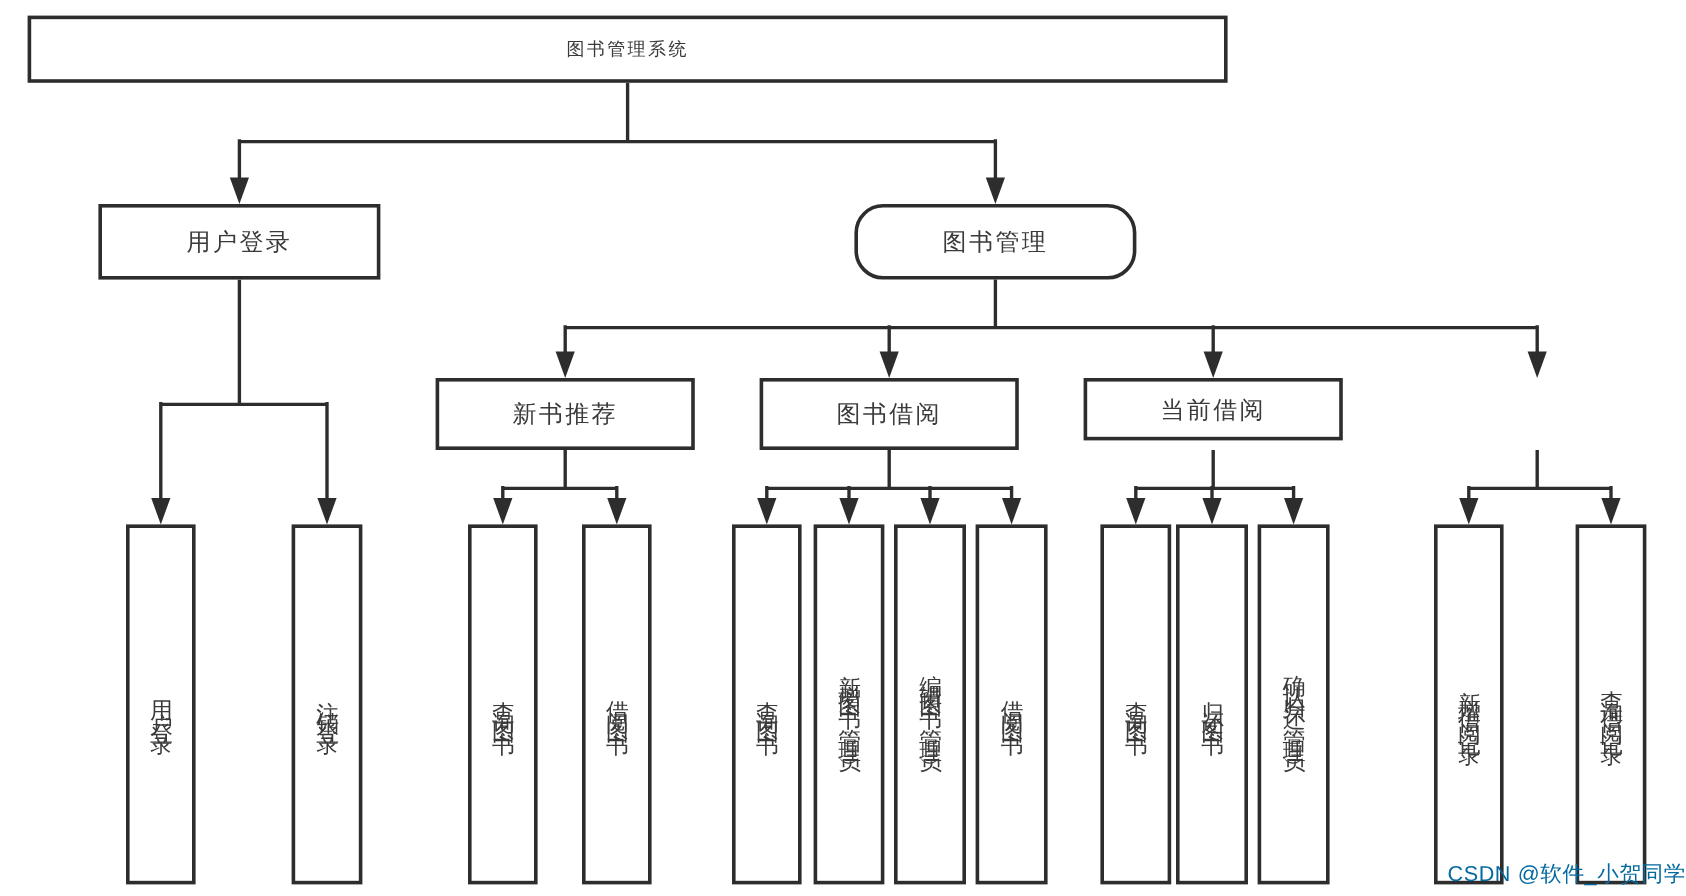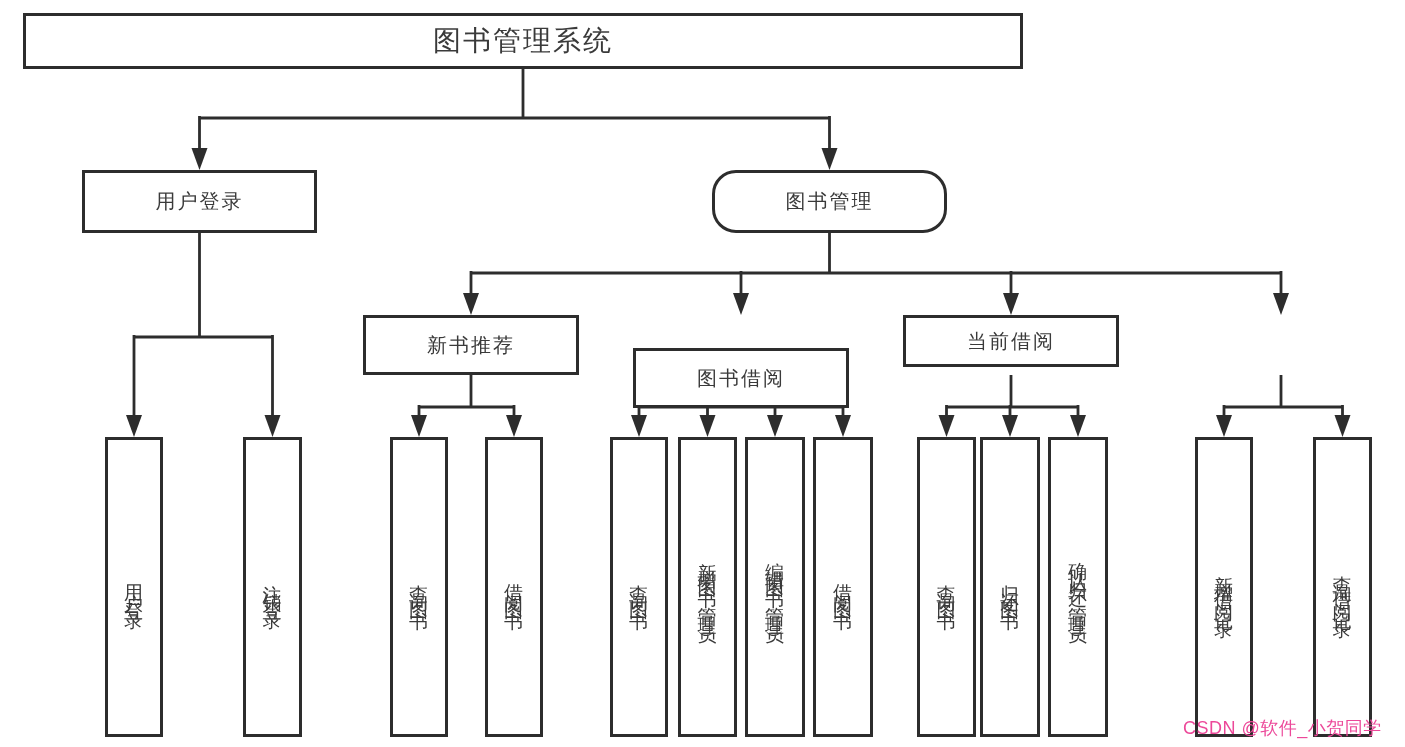--- a/index.html
+++ b/index.html
@@ -7,29 +7,29 @@
     position:relative;width:1405px;height:747px;background:#ffffff;
     font-family:"Liberation Sans",sans-serif;color:#3a3a3a;overflow:hidden;
   }
   .connectors{position:absolute;left:0;top:0;width:1405px;height:747px;}
   .box{
     position:absolute;box-sizing:border-box;background:#ffffff;
     border:3px solid #2d2d2d;display:flex;align-items:center;justify-content:center;
     text-align:center;white-space:nowrap;
   }
   .h-box{font-size:20px;letter-spacing:2px;}
-  .root-box{font-size:28px;letter-spacing:2px;}
+  .root-box{font-size:15px;letter-spacing:2px;}
   .v-box{
     writing-mode:vertical-rl;text-orientation:mixed;
     font-size:19px;letter-spacing:9px;line-height:1;
   }
   .watermark{
     position:absolute;left:1183px;top:716px;width:222px;
-    font-size:18px;letter-spacing:0.5px;color:#ec4899;
-    z-index:5;
+    font-size:18px;letter-spacing:0.5px;color:#0369a1;
+    text-align:right;z-index:5;
   }
 </style>
 </head>
 <body>
 
 <div class="canvas">
 
   <svg class="connectors" viewBox="0 0 1405 747" xmlns="http://www.w3.org/2000/svg">
     <g stroke="#2d2d2d" stroke-width="2.8" fill="none">
 
@@ -69,21 +69,21 @@
       <polygon points="1334.5,415 1350.5,415 1342.5,437"></polygon>
     </g>
   </svg>
 
   <div class="box root-box" style="left:23px;top:13px;width:1000px;height:56px;">图书管理系统</div>
 
   <div class="box h-box" style="left:82px;top:170px;width:235px;height:63px;">用户登录</div>
   <div class="box h-box" style="left:712px;top:170px;width:235px;height:63px;border-radius:24px;">图书管理</div>
 
   <div class="box h-box" style="left:363px;top:315px;width:216px;height:60px;">新书推荐</div>
-  <div class="box h-box" style="left:633px;top:315px;width:216px;height:60px;margin-top:33px;">图书借阅</div>
+  <div class="box h-box" style="left:633px;top:315px;width:216px;height:60px;">图书借阅</div>
   <div class="box h-box" style="left:903px;top:315px;width:216px;height:52px;">当前借阅</div>
 
   <div class="box v-box" style="left:105px;top:437px;width:58px;height:300px;">用户登录</div>
   <div class="box v-box" style="left:243px;top:437px;width:59px;height:300px;">注销登录</div>
 
   <div class="box v-box" style="left:390px;top:437px;width:58px;height:300px;">查询图书</div>
   <div class="box v-box" style="left:485px;top:437px;width:58px;height:300px;">借阅图书</div>
 
   <div class="box v-box" style="left:610px;top:437px;width:58px;height:300px;">查询图书</div>
   <div class="box v-box" style="left:678px;top:437px;width:59px;height:300px;">新增图书（管理员）</div>

